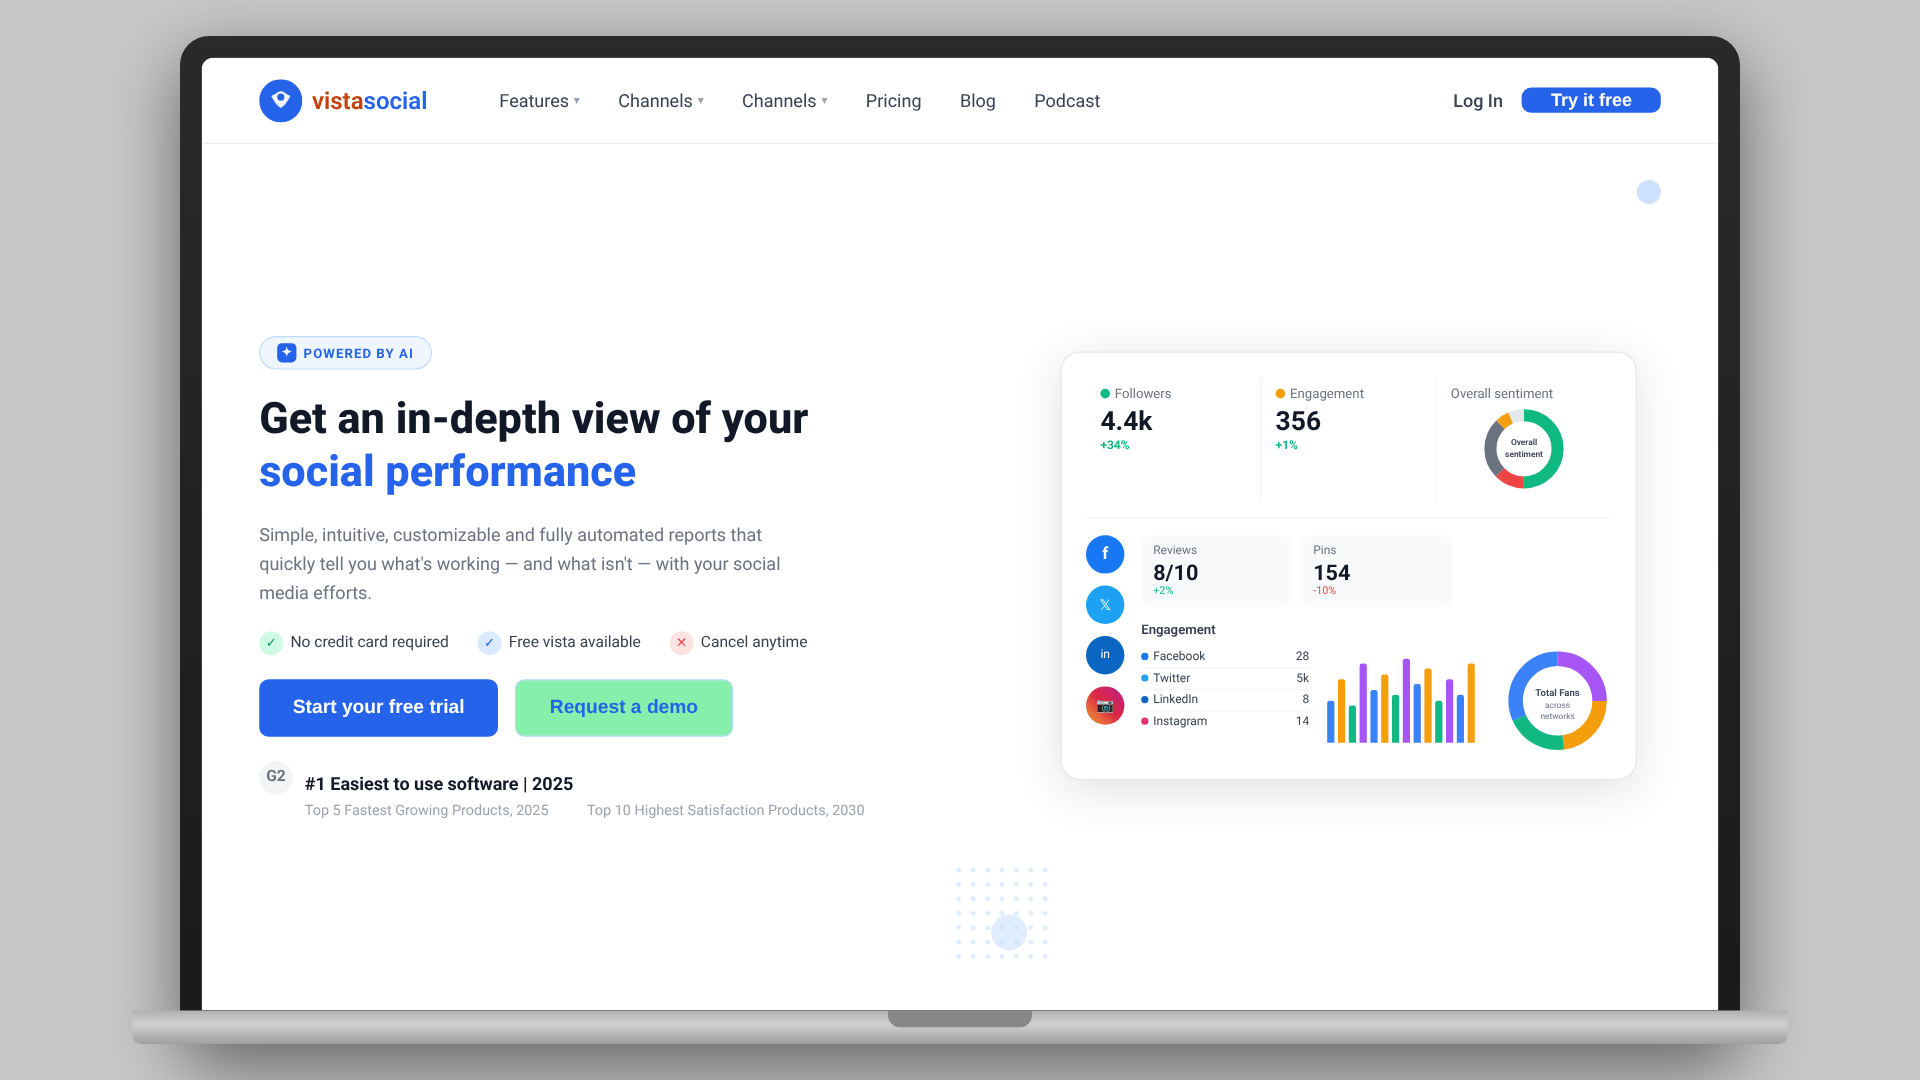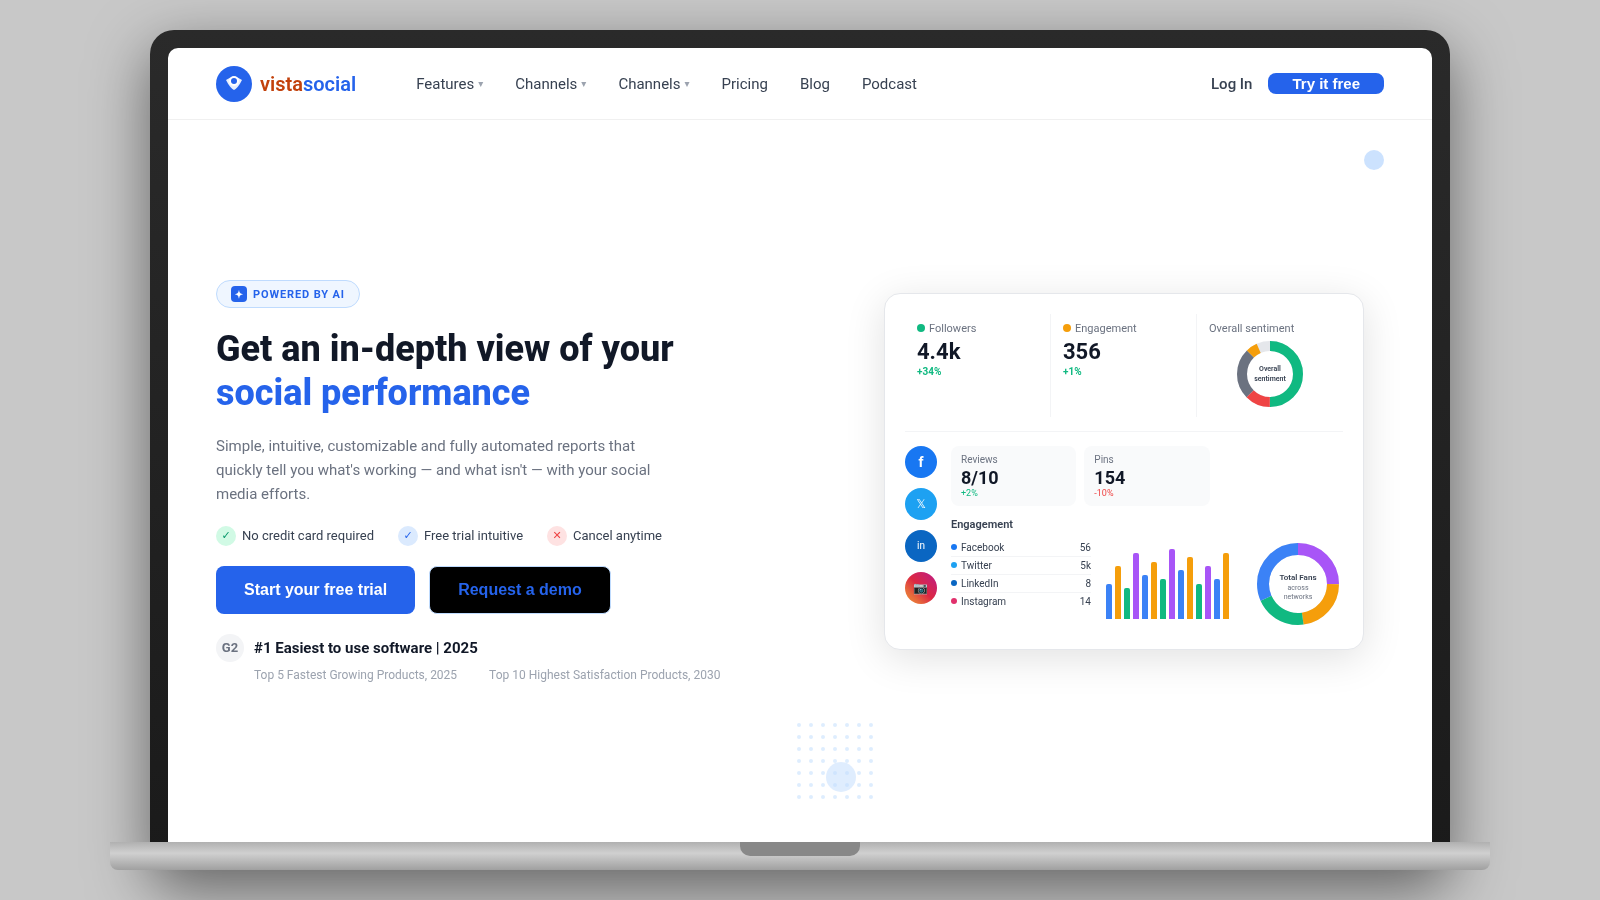--- a/index.html
+++ b/index.html
@@ -222,37 +222,37 @@
       background: #2563eb;
       color: #fff;
       border: none;
       border-radius: 8px;
       padding: 14px 28px;
       font-size: 16px;
       font-weight: 600;
       cursor: pointer;
     }
     .btn-secondary {
-      background: #000000;
+      background: #86efac;
       color: #2563eb;
       border: 1px solid #bfdbfe;
       border-radius: 8px;
       padding: 14px 28px;
       font-size: 16px;
       font-weight: 600;
       cursor: pointer;
     }
     .g2-section {
       display: flex;
       flex-direction: column;
       gap: 6px;
     }
     .g2-row {
       display: flex;
-      align-items: center;
+      align-items: flex-end;
       gap: 10px;
     }
     .g2-icon {
       width: 28px;
       height: 28px;
       background: #f3f4f6;
       border-radius: 50%;
       display: flex;
       align-items: center;
       justify-content: center;
@@ -515,21 +515,21 @@
 
           <p class="hero-subtitle">Simple, intuitive, customizable and fully automated reports that quickly tell you what's working — and what isn't — with your social media efforts.</p>
 
           <div class="hero-badges">
             <div class="hero-badge-item">
               <div class="badge-icon-circle badge-icon-green">✓</div>
               <span>No credit card required</span>
             </div>
             <div class="hero-badge-item">
               <div class="badge-icon-circle badge-icon-blue">✓</div>
-              <span>Free trial intuitive</span>
+              <span>Free vista available</span>
             </div>
             <div class="hero-badge-item">
               <div class="badge-icon-circle badge-icon-red">✕</div>
               <span>Cancel anytime</span>
             </div>
           </div>
 
           <div class="hero-buttons">
             <button class="btn-primary">Start your free trial</button>
             <button class="btn-secondary">Request a demo</button>
@@ -629,21 +629,21 @@
                 <div class="engagement-section">
                   <div class="engagement-title">Engagement</div>
                   <div class="engagement-body">
 
                     <div class="engagement-list">
                       <div class="engagement-row">
                         <div class="engagement-platform">
                           <div class="platform-dot dot-fb"></div>
                           <span>Facebook</span>
                         </div>
-                        <span>56</span>
+                        <span>28</span>
                       </div>
                       <div class="engagement-row">
                         <div class="engagement-platform">
                           <div class="platform-dot dot-tw"></div>
                           <span>Twitter</span>
                         </div>
                         <span>5k</span>
                       </div>
                       <div class="engagement-row">
                         <div class="engagement-platform">

